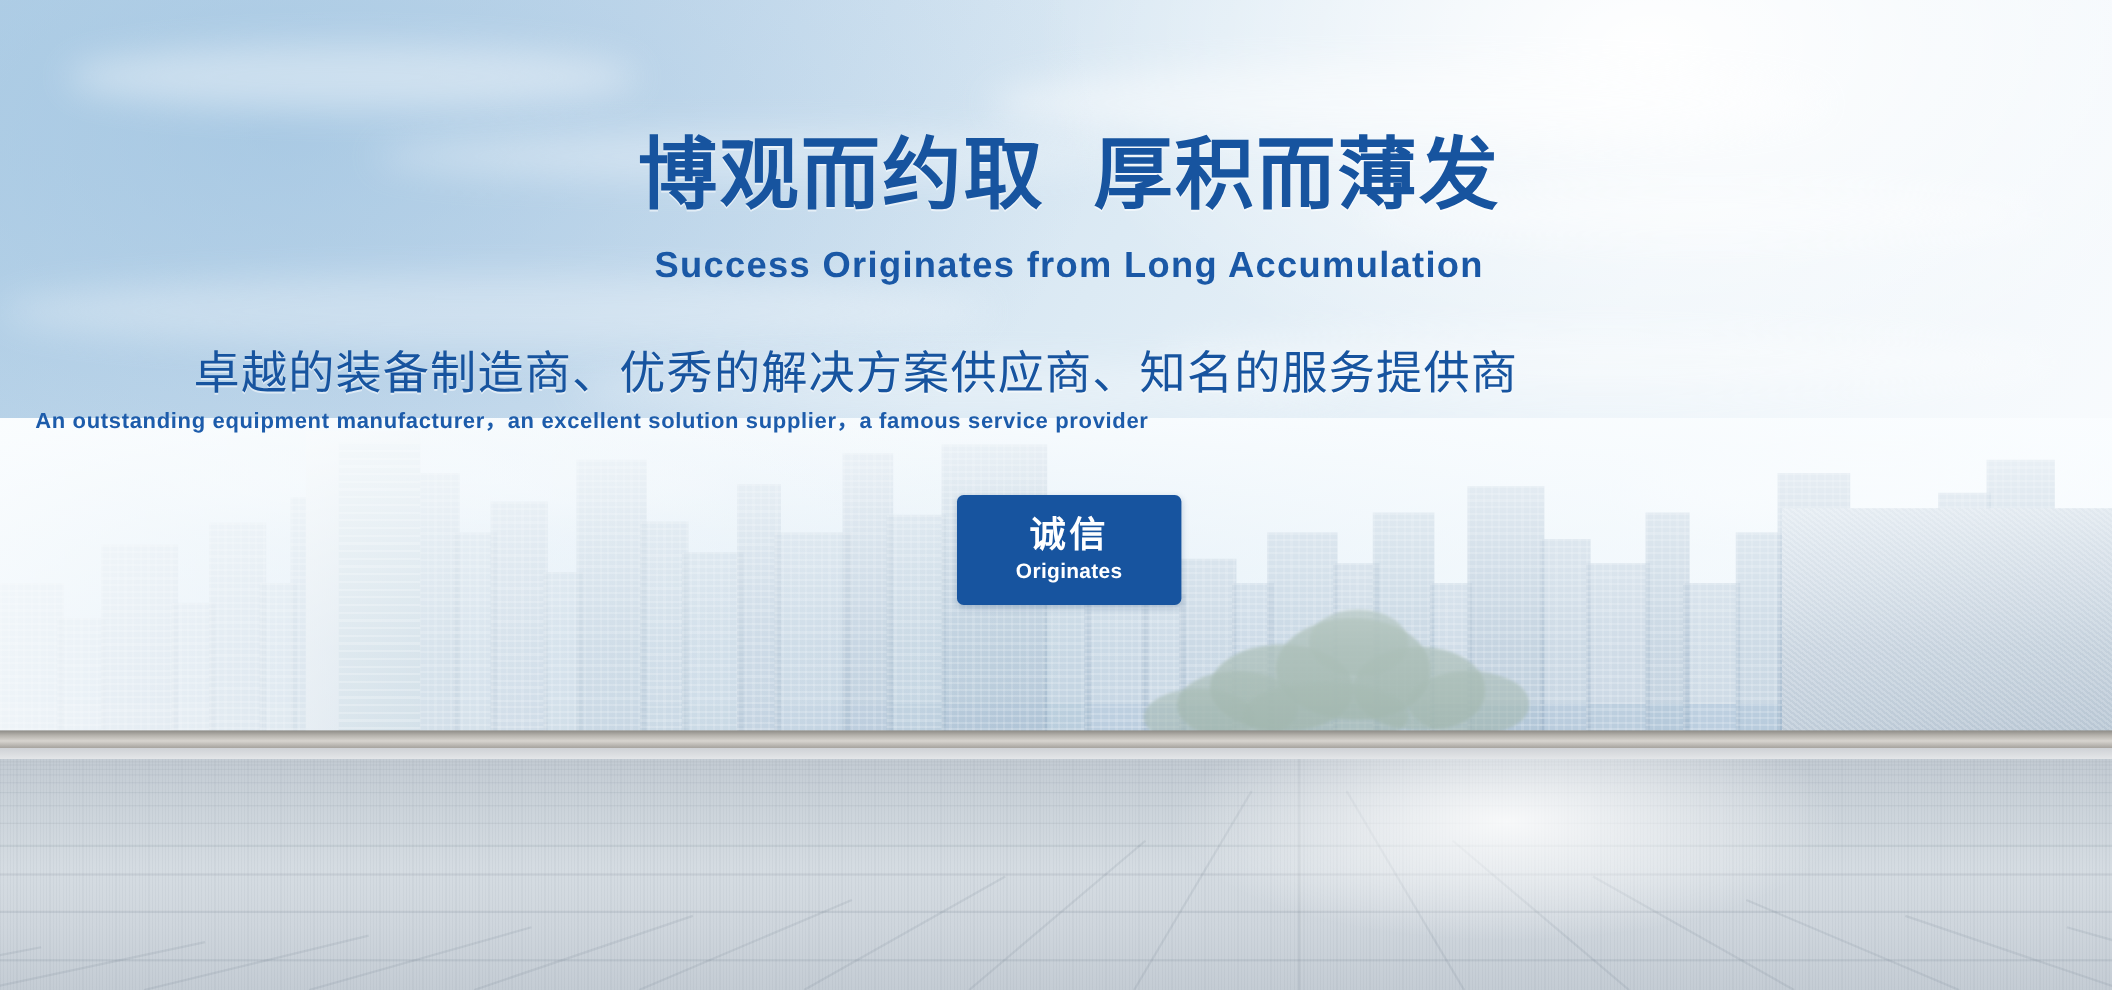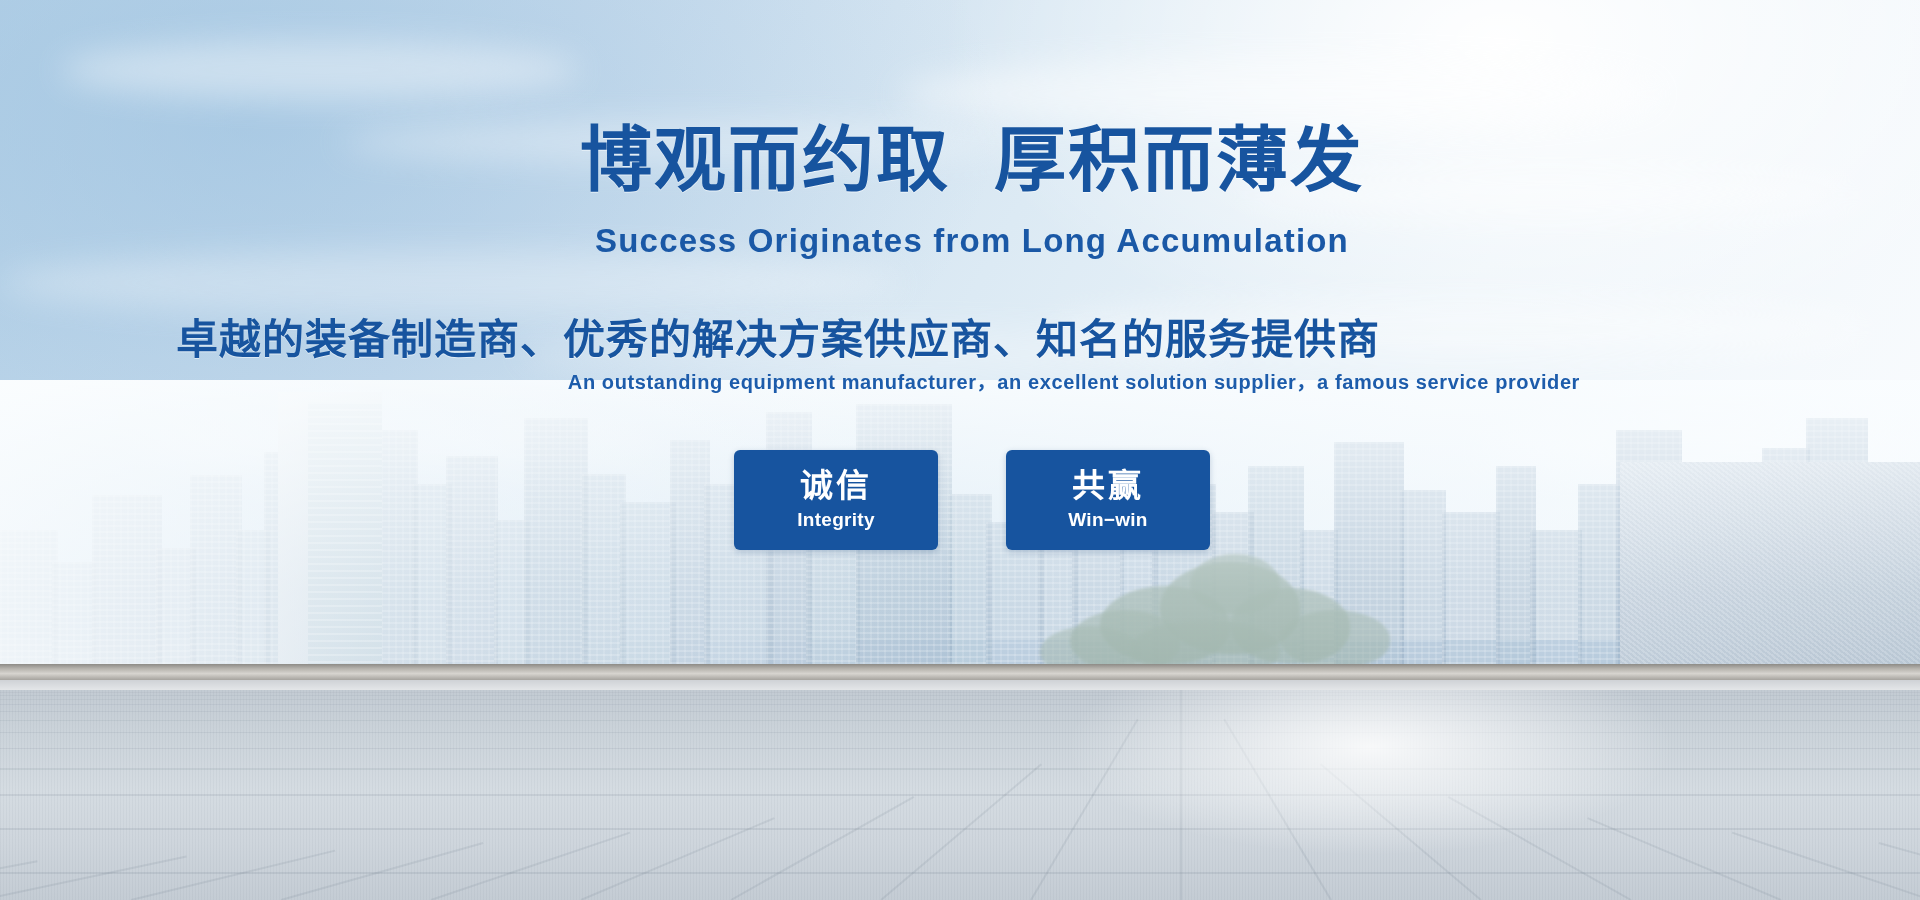--- a/index.html
+++ b/index.html
@@ -105,25 +105,25 @@
     font-family:"Liberation Sans","DejaVu Sans",sans-serif;
     text-shadow:0 1px 0 rgba(255,255,255,.55);
     white-space:pre;
   }
   .headline-en{
     position:absolute;left:0;top:222px;width:1920px;text-align:center;
     font-size:33px;font-weight:bold;color:#1a58a6;letter-spacing:1.2px;
   }
   .subline{
     position:absolute;left:0;top:305px;width:1532px;text-align:center;
-    font-size:42px;font-weight:bold;color:#17549f;letter-spacing:1px;
+    font-size:42px;font-weight:normal;color:#17549f;letter-spacing:1px;
     text-shadow:0 1px 0 rgba(255,255,255,.5);
   }
   .subline-en{
-    position:absolute;left:0;top:366px;width:1548px;text-align:right;
+    position:absolute;left:0;top:366px;width:1548px;text-align:left;
     font-size:20px;font-weight:bold;color:#1d5cab;letter-spacing:.6px;padding-left:20px;
   }
 
   
   .cards{
     position:absolute;left:0;top:450px;width:1920px;
     display:flex;justify-content:center;align-items:flex-start;gap:68px;
   }
   .card{
     width:204px;height:100px;border-radius:6px;
@@ -257,22 +257,18 @@
 
     <div class="headline-en">Success Originates from Long Accumulation</div>
 
     <div class="subline">卓越的装备制造商、优秀的解决方案供应商、知名的服务提供商</div>
 
     <div class="subline-en">An outstanding equipment manufacturer，an excellent  solution supplier，a famous  service provider</div>
 
     <div class="cards" id="cards">
         <div class="card" style="background: rgb(23, 84, 159);">
           <div class="card-cn">诚信</div>
-          <div class="card-en">Integrity</div>
-        </div>
-        <div class="card" style="background: rgb(23, 84, 159);">
-          <div class="card-cn">共赢</div>
-          <div class="card-en">Win−win</div>
+          <div class="card-en">Originates</div>
         </div>
       </div>
 
   </div>
 </div>
 
 </body></html>

